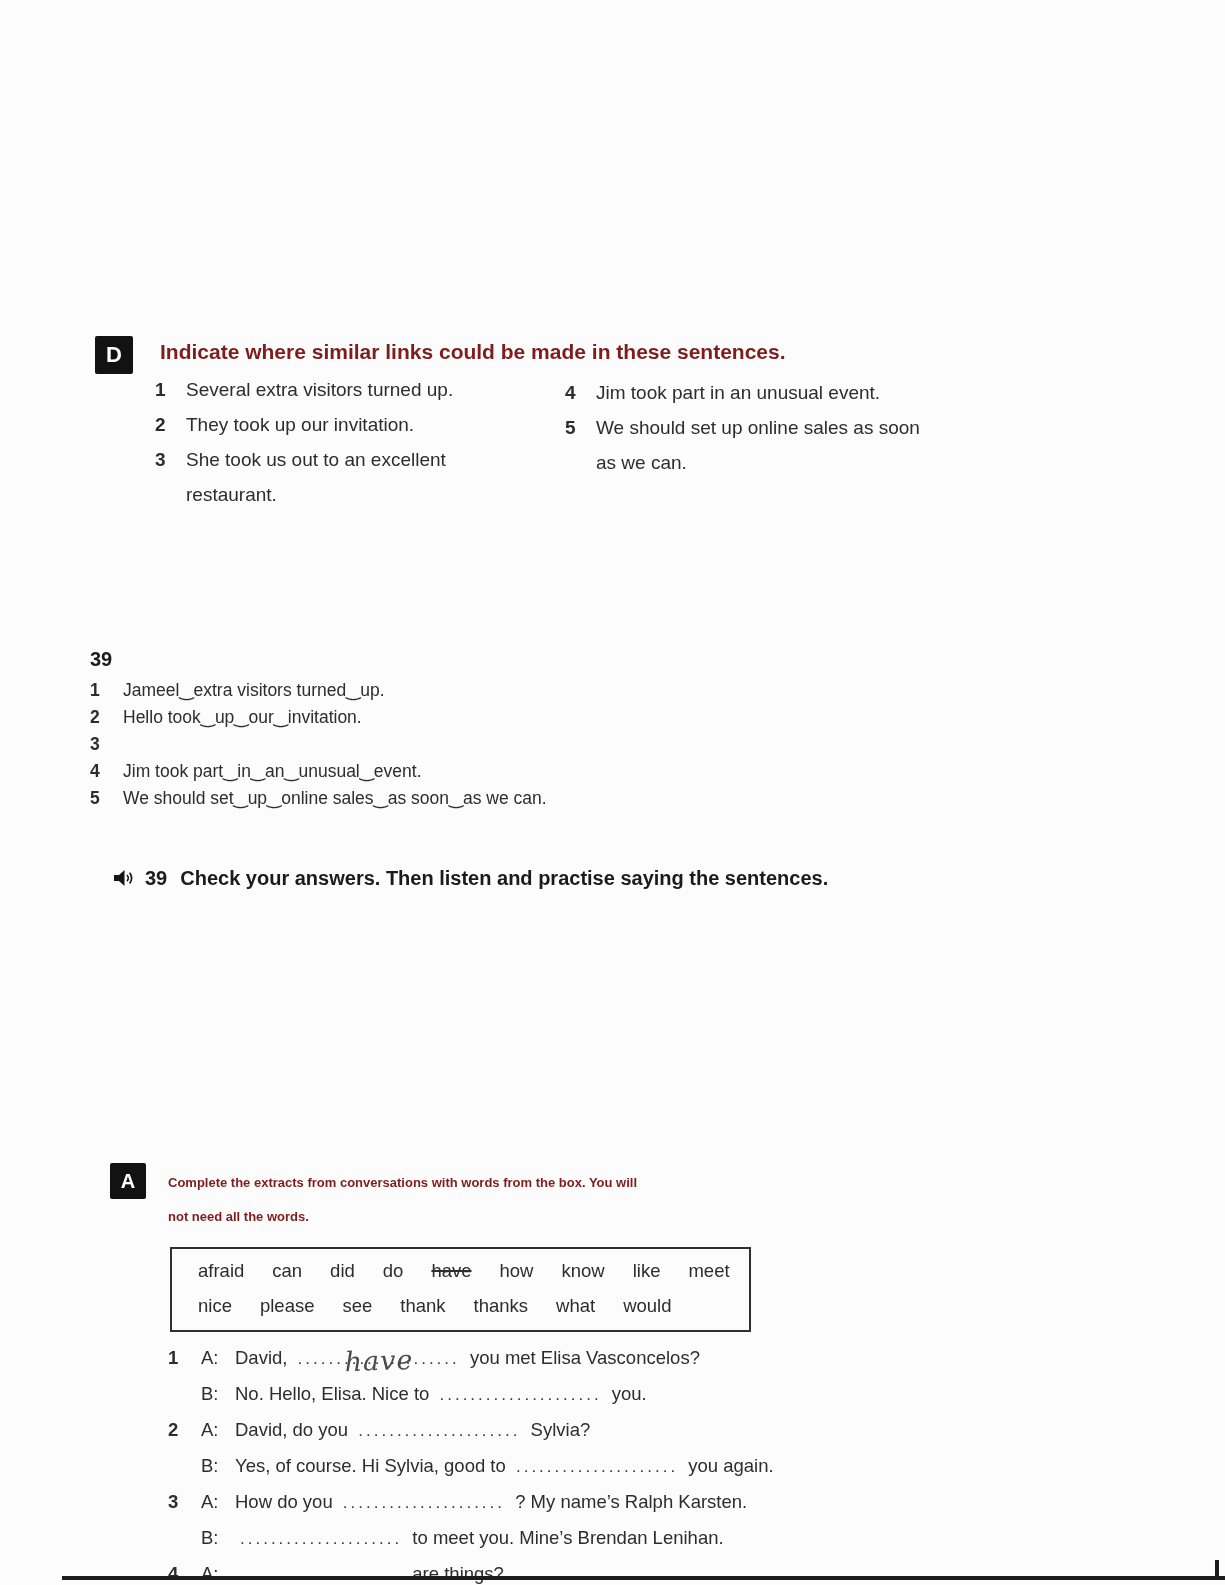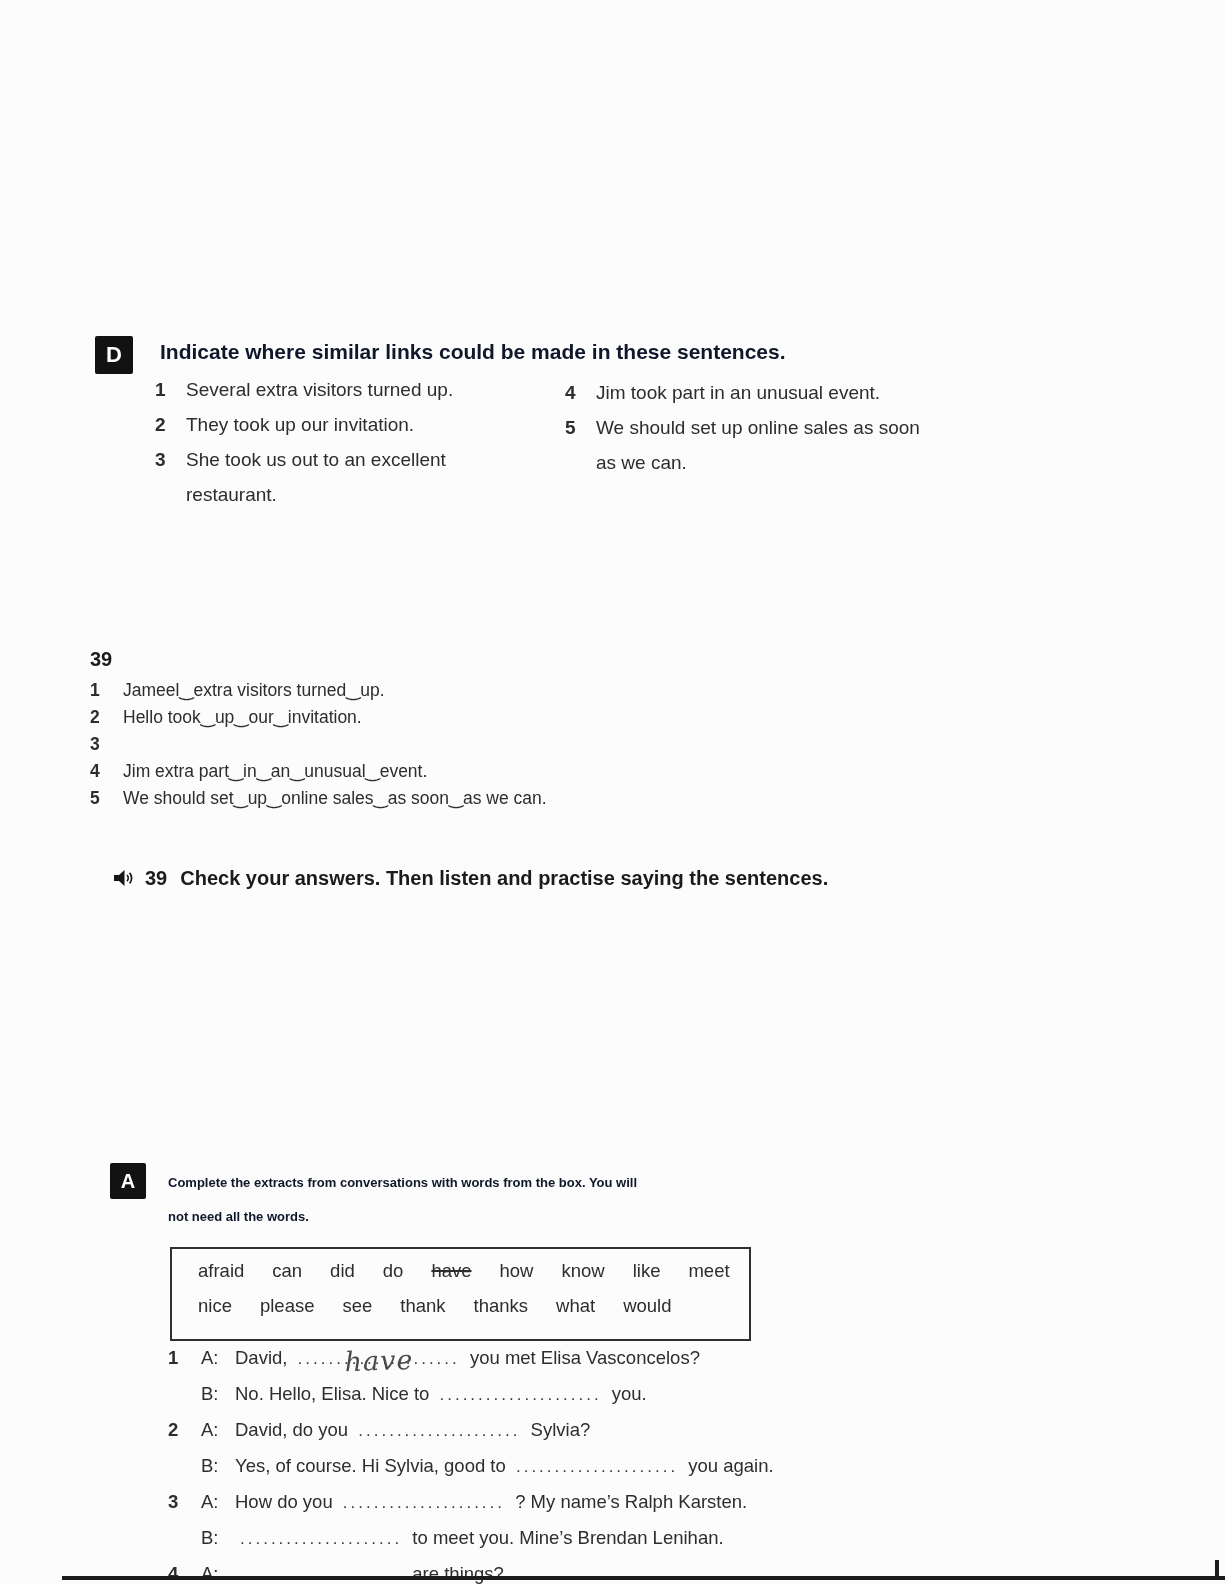--- a/index.html
+++ b/index.html
@@ -8,42 +8,42 @@
     background:#fcfcfc;color:#2d2d2d;
     font-family:"Liberation Sans","DejaVu Sans",sans-serif;
   }
   .badge{
     position:absolute;width:38px;height:38px;background:#121212;color:#ffffff;
     font-weight:700;font-size:22px;display:flex;align-items:center;justify-content:center;
     border-radius:2px;
   }
   .badge-d{left:95px;top:336px;}
   .badge-a{left:110px;top:1163px;width:36px;height:36px;font-size:20px;}
-  h2{margin:0;font-weight:700;color:#0f172a;}
+  h2{margin:0;font-weight:700;color:#7f1d1d;}
   .d-heading{position:absolute;left:160px;top:340px;font-size:21px;}
   .d-col{position:absolute;font-size:19px;line-height:35px;}
   .d-col-left{left:155px;top:372px;width:400px;}
   .d-col-right{left:565px;top:375px;width:450px;}
   .d-item{display:flex;}
   .inum{width:31px;font-weight:700;flex:none;}
   .itxt{flex:1;}
   .answers{position:absolute;left:90px;top:648px;width:800px;}
   .ans-num{font-weight:700;font-size:20px;color:#1b1b1b;margin-bottom:6px;}
   .ans-item{display:flex;font-size:17.5px;line-height:27px;}
   .anum{width:33px;font-weight:700;flex:none;}
   .listening{
     position:absolute;left:112px;top:866px;display:flex;align-items:center;
     font-weight:700;font-size:20px;color:#1b1b1b;
   }
   .spk{display:flex;margin-right:9px;}
   .track{margin-right:13px;}
   .a-heading{position:absolute;left:168px;top:1166px;width:830px;font-size:13px;line-height:34px;}
   .word-box{
     position:absolute;left:170px;top:1247px;width:551px;
-    border:2px solid #2f2f2f;padding:4px 0 16px 26px;background:#fcfcfc;
+    border:2px solid #2f2f2f;padding:4px 0 7px 26px;background:#fcfcfc;
   }
   .wrow{display:flex;gap:28px;line-height:35px;font-size:18.5px;}
   .word{white-space:nowrap;}
   .struck{text-decoration:line-through;text-decoration-thickness:2px;}
   .dialogues{position:absolute;left:168px;top:1340px;width:940px;font-size:18.5px;}
   .dline{height:36px;line-height:36px;white-space:nowrap;}
   .dnum{display:inline-block;width:33px;font-weight:700;}
   .dspk{display:inline-block;width:34px;}
   .dots{letter-spacing:3px;color:#3a3a3a;margin:0 5px;font-size:17px;}
   .blank{position:relative;display:inline-block;}
@@ -96,21 +96,21 @@
         </div>
         <div class="ans-item">
           <span class="anum">2</span>
           <span class="atxt">Hello took‿up‿our‿invitation.</span>
         </div>
         <div class="ans-item">
           <span class="anum">3</span>
         </div>
         <div class="ans-item">
           <span class="anum">4</span>
-          <span class="atxt">Jim extra part‿in‿an‿unusual‿event.</span>
+          <span class="atxt">Jim took part‿in‿an‿unusual‿event.</span>
         </div>
         <div class="ans-item">
           <span class="anum">5</span>
           <span class="atxt">We should set‿up‿online sales‿as soon‿as we can.</span>
         </div>
       </div>
   </div>
 
   <div class="listening">
     <span class="spk">

